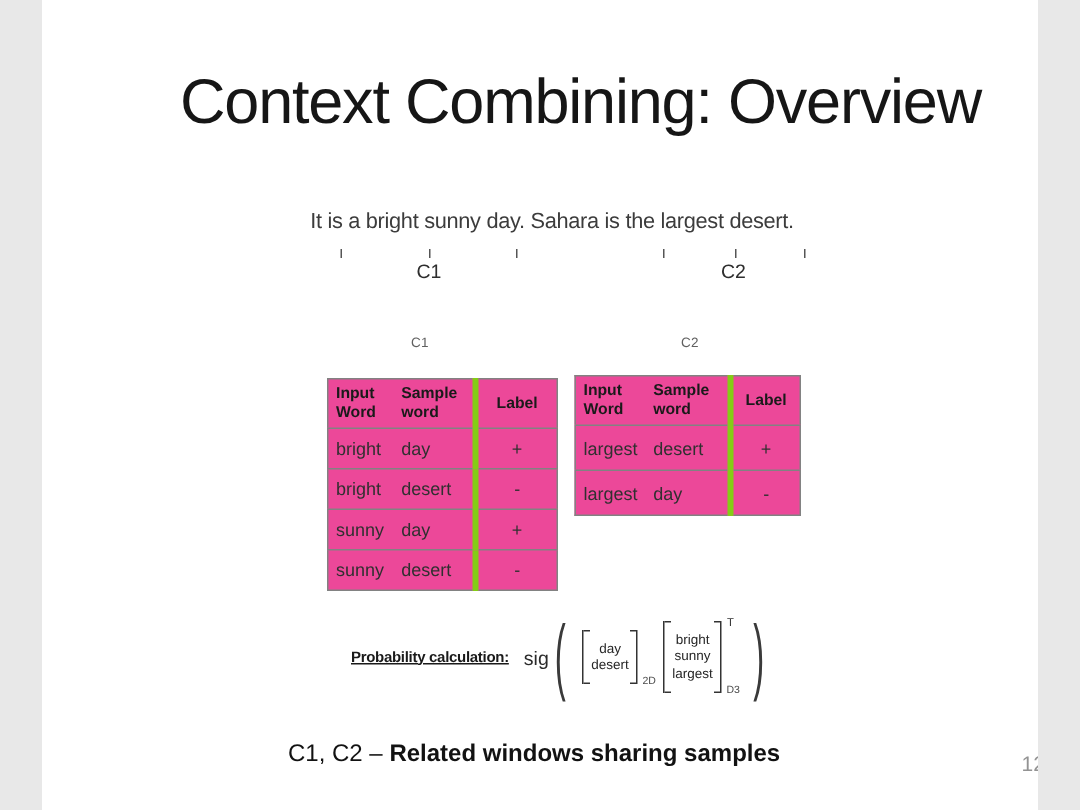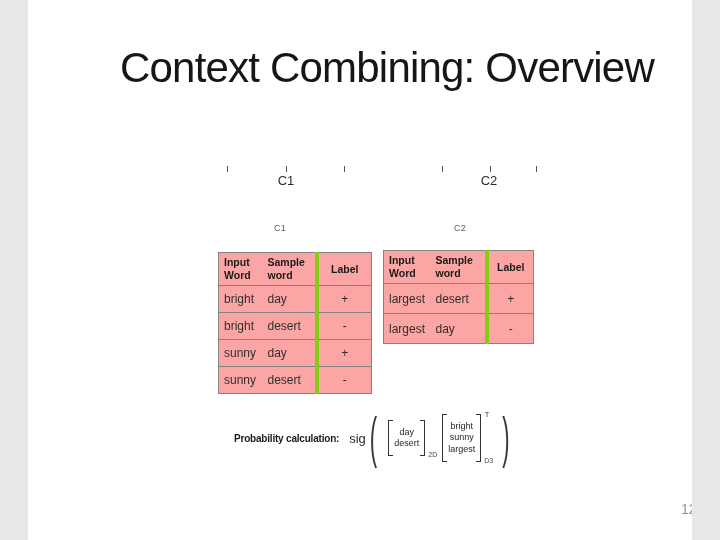--- a/index.html
+++ b/index.html
@@ -35,40 +35,40 @@
     position:absolute; top:173px; transform:translateX(-50%);
     font-size:13px; color:#2e2e2e;
   }
 
   
   .tbl-caption { position:absolute; font-size:9px; color:#606060; letter-spacing:0.2px; }
 
   
   .dtable {
     position:absolute; border-collapse:collapse; table-layout:fixed;
-    border:1px solid #828282; background:#fca5a5;
+    border:1px solid #828282; background:#ec4899;
   }
   .dtable th, .dtable td { box-sizing:border-box; vertical-align:middle; white-space:nowrap; }
   .dtable th {
     font-size:10.5px; font-weight:bold; line-height:1.2;
     color:#1a1a1a; height:33px; padding:2px 2px; white-space:normal;
   }
   .dtable td { font-size:12px; color:#303030; height:27px; padding:2px 2px; }
   .dtable.tall td { height:30px; }
   .dtable tr + tr th, .dtable tr + tr td { border-top:1px solid #828282; }
   .dtable th.col1, .dtable td.col1 { text-align:left; padding-left:5px; }
   .dtable th.col2, .dtable td.col2 { text-align:left; }
   .dtable th.col3, .dtable td.col3 { text-align:center; border-left:4px solid #84cc16; }
 
   
   .formula {
     position:absolute; left:206px; top:406px; height:64px;
     display:flex; align-items:center; color:#1e1e1e;
   }
-  .f-label { font-size:10px; font-weight:bold; letter-spacing:-0.2px; color:#1a1a1a; }
+  .f-label { font-size:10px; font-weight:bold; letter-spacing:-0.2px; color:#1a1a1a;text-decoration:underline; }
   .f-sig { font-size:13px; margin-left:10px; color:#2a2a2a; }
   .bigp {
     display:inline-block; font-size:22px; color:#3a3a3a;
     transform:scaleY(2.55); margin:0 4px; font-weight:400;
   }
   .mwrap { position:relative; margin:0 14px 0 7px; }
   .mwrap.m2 { margin-right:17px; margin-left:3px; }
   .mbrack {
     position:relative;
     display:flex; flex-direction:column; align-items:center; justify-content:center;
@@ -97,20 +97,21 @@
     font-size:14px; color:#939393;
   }
 </style>
 </head>
 <body>
 
 <div class="slide">
 
   <div class="title">Context Combining: Overview</div>
 
+  <div class="sentence">It is a bright sunny day. Sahara is the largest desert.</div>
 
   <div class="brace" style="left:199px; width:118px;">
     <i class="l"></i>
       <i class="c"></i>
       <i class="r"></i>
   </div>
   <div class="brace-label" style="left:258px;">C1</div>
 
   <div class="brace" style="left:414px; width:95px;">
     <i class="l"></i>
@@ -198,16 +199,19 @@
         <span>bright</span>
         <span>sunny</span>
         <span>largest</span>
       </span>
       <span class="msup">T</span>
       <span class="msub">D3</span>
     </span>
     <span class="bigp">)</span>
   </div>
 
+  <div class="caption">
+    <span>C1, C2 – </span><span class="em">Related windows sharing samples</span>
+  </div>
 
   <div class="pagenum">12</div>
 
 </div>
 
 </body></html>

